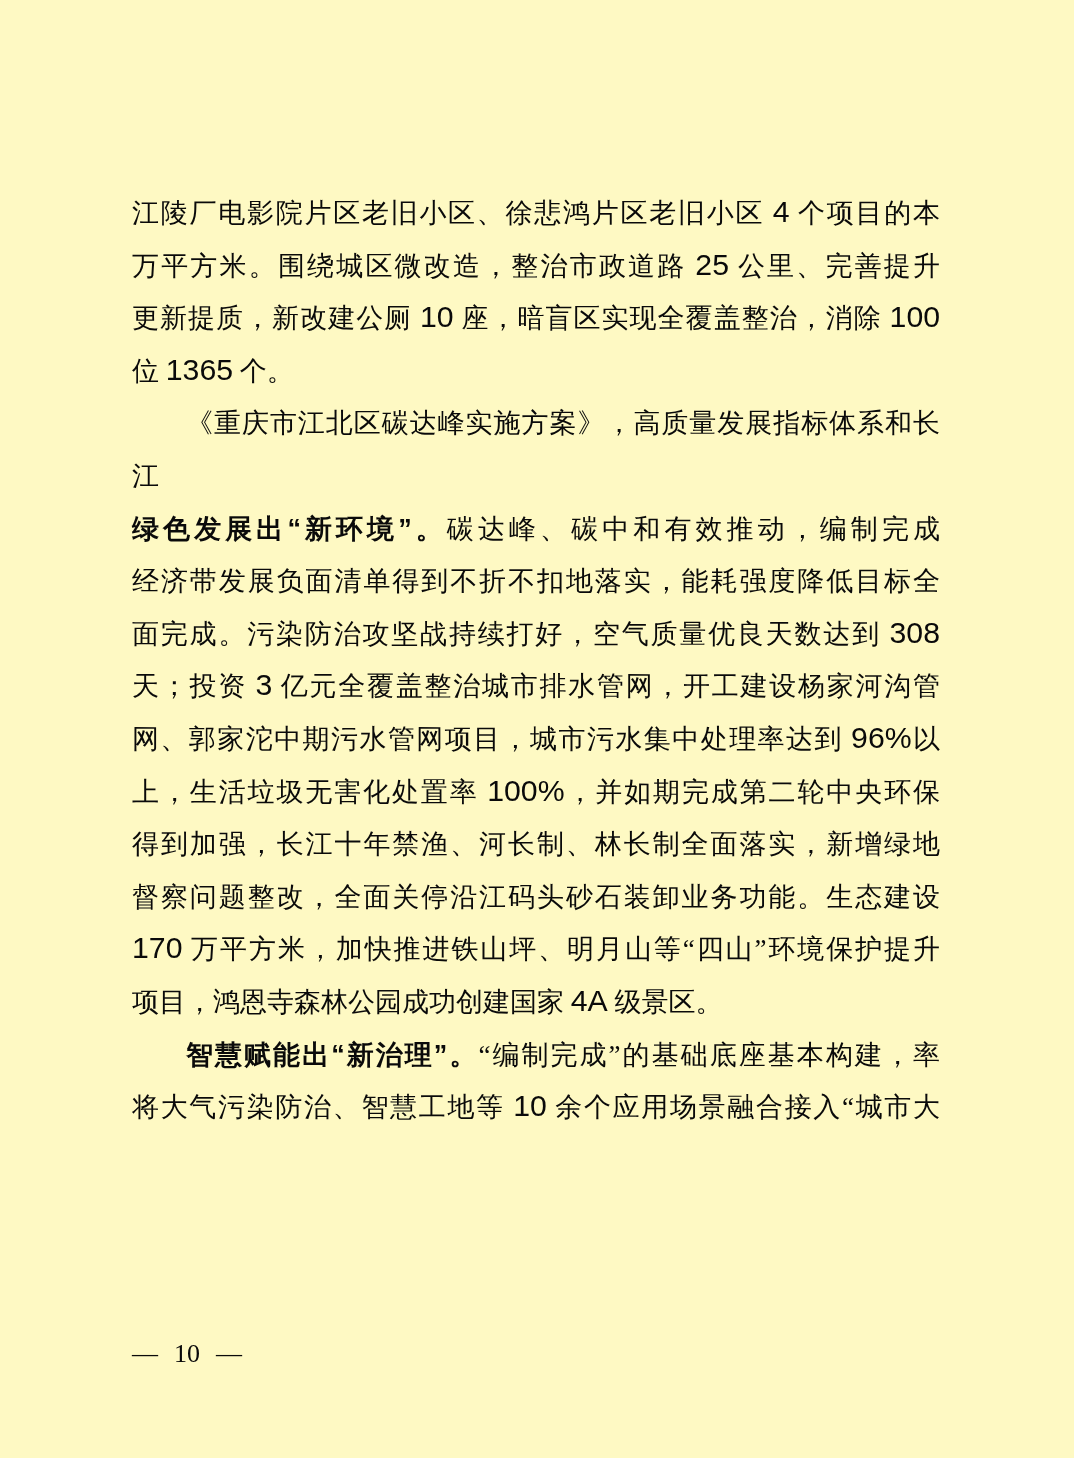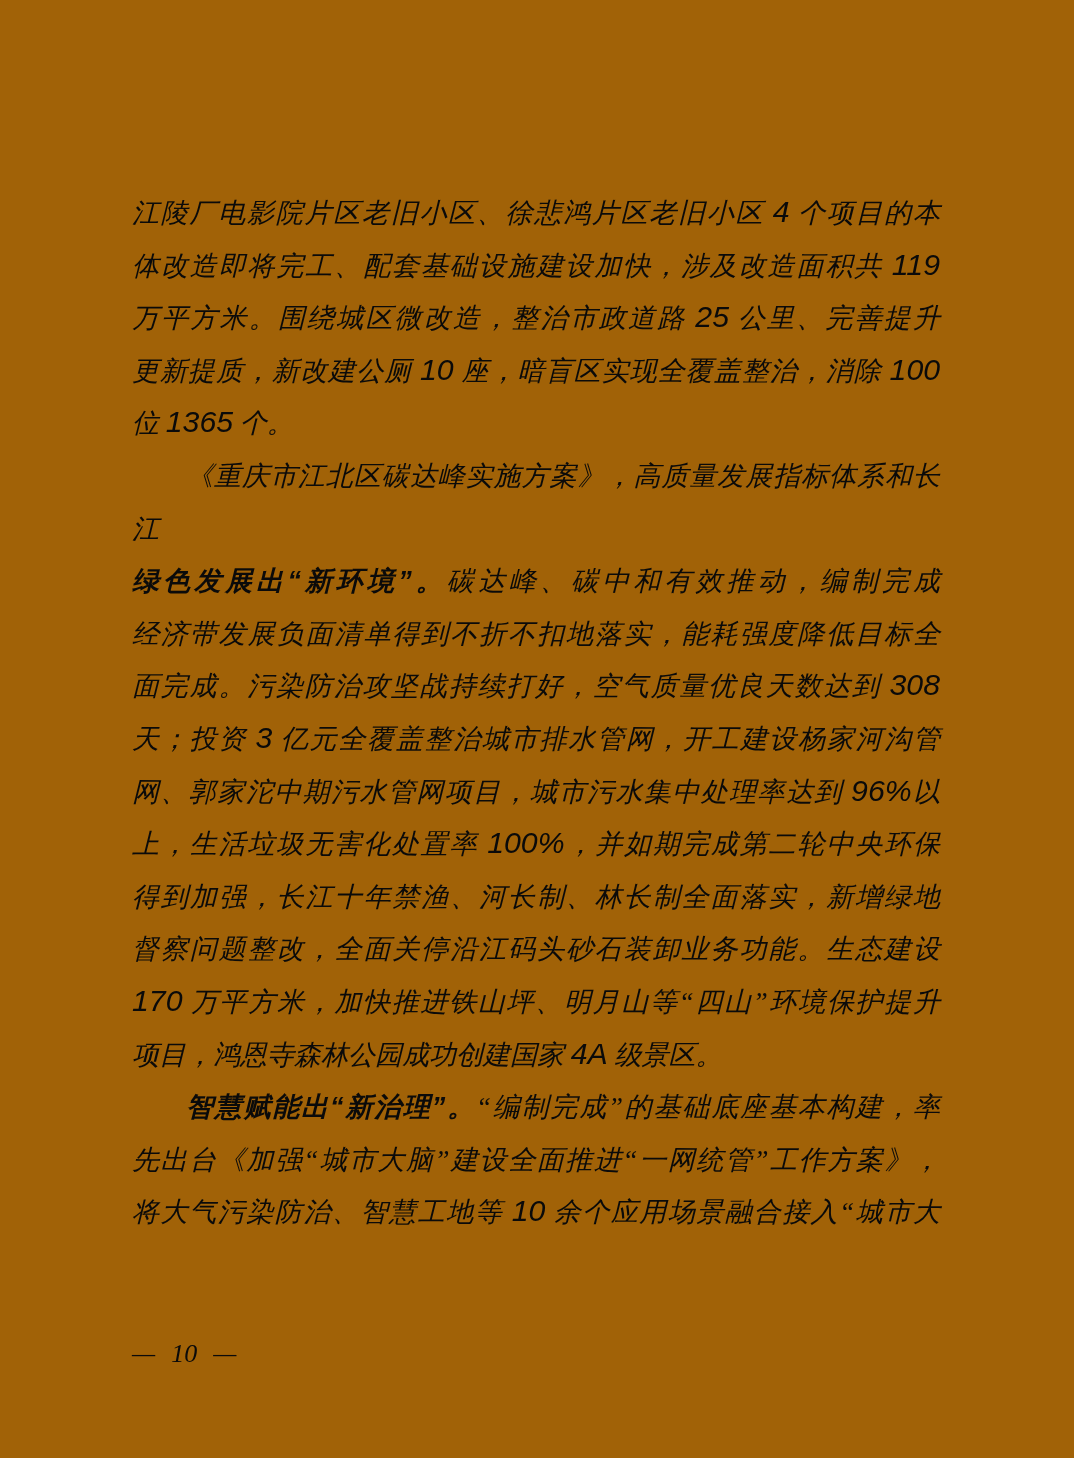--- a/index.html
+++ b/index.html
@@ -2,21 +2,21 @@
 <html lang="zh"><head>
 <meta charset="utf-8">
 <style>
   html,body{margin:0;padding:0;}
   body{
     width:1074px;height:1458px;
     background:#ffffff;color:#0a0a0a;
     font-family:"Liberation Serif","DejaVu Serif",serif;
     position:relative;overflow:hidden;
   }
-  .page{position:absolute;inset:0;background:#a16207;font-style:italic;}
+  .page{position:absolute;inset:0;background:#fef9c3;}
   .doc-body{
     position:absolute;left:132px;top:187px;width:808px;
     font-size:27px;line-height:52.6px;
   }
   .para{margin:0;}
   .para.indent .line:first-child{text-indent:2em;}
   .line{
     text-align:justify;
     white-space:normal;
   }
@@ -41,41 +41,39 @@
   }
 </style>
 </head>
 <body>
 
 <div class="page">
 
   <div class="doc-body">
       <div class="para">
         <div class="line j"><span class="seg">江陵厂电影院片区老旧小区、徐悲鸿片区老旧小区 <span class="num">4</span> 个项目的本</span></div>
-        <div class="line j"><span class="seg">体改造即将完工、配套基础设施建设加快，涉及改造面积共 <span class="num">119</span></span></div>
         <div class="line j"><span class="seg">万平方米。围绕城区微改造，整治市政道路 <span class="num">25</span> 公里、完善提升</span></div>
         <div class="line j"><span class="seg">更新提质，新改建公厕 <span class="num">10</span> 座，暗盲区实现全覆盖整治，消除 <span class="num">100</span></span></div>
         <div class="line"><span class="seg">位 <span class="num">1365</span> 个。</span></div>
       </div>
       <div class="para indent">
         <div class="line j"><span class="seg">《重庆市江北区碳达峰实施方案》，高质量发展指标体系和长江</span></div>
         <div class="line j"><span class="seg seg-b">绿色发展出“新环境”。</span><span class="seg">碳达峰、碳中和有效推动，编制完成</span></div>
         <div class="line j"><span class="seg">经济带发展负面清单得到不折不扣地落实，能耗强度降低目标全</span></div>
         <div class="line j"><span class="seg">面完成。污染防治攻坚战持续打好，空气质量优良天数达到 <span class="num">308</span></span></div>
         <div class="line j"><span class="seg">天；投资 <span class="num">3</span> 亿元全覆盖整治城市排水管网，开工建设杨家河沟管</span></div>
         <div class="line j"><span class="seg">网、郭家沱中期污水管网项目，城市污水集中处理率达到 <span class="num">96%</span>以</span></div>
         <div class="line j"><span class="seg">上，生活垃圾无害化处置率 <span class="num">100%</span>，并如期完成第二轮中央环保</span></div>
         <div class="line j"><span class="seg">得到加强，长江十年禁渔、河长制、林长制全面落实，新增绿地</span></div>
         <div class="line j"><span class="seg">督察问题整改，全面关停沿江码头砂石装卸业务功能。生态建设</span></div>
         <div class="line j"><span class="seg"><span class="num">170</span> 万平方米，加快推进铁山坪、明月山等“四山”环境保护提升</span></div>
         <div class="line"><span class="seg">项目，鸿恩寺森林公园成功创建国家 <span class="num">4A</span> 级景区。</span></div>
       </div>
       <div class="para indent">
         <div class="line j"><span class="seg seg-b">智慧赋能出“新治理”。</span><span class="seg">“编制完成”的基础底座基本构建，率</span></div>
-        <div class="line j"><span class="seg">先出台《加强“城市大脑”建设全面推进“一网统管”工作方案》，</span></div>
         <div class="line j"><span class="seg">将大气污染防治、智慧工地等 <span class="num">10</span> 余个应用场景融合接入“城市大</span></div>
       </div>
     </div>
 
   <div class="footer">
     <span>—</span>
     <span>10</span>
     <span>—</span>
   </div>
 

